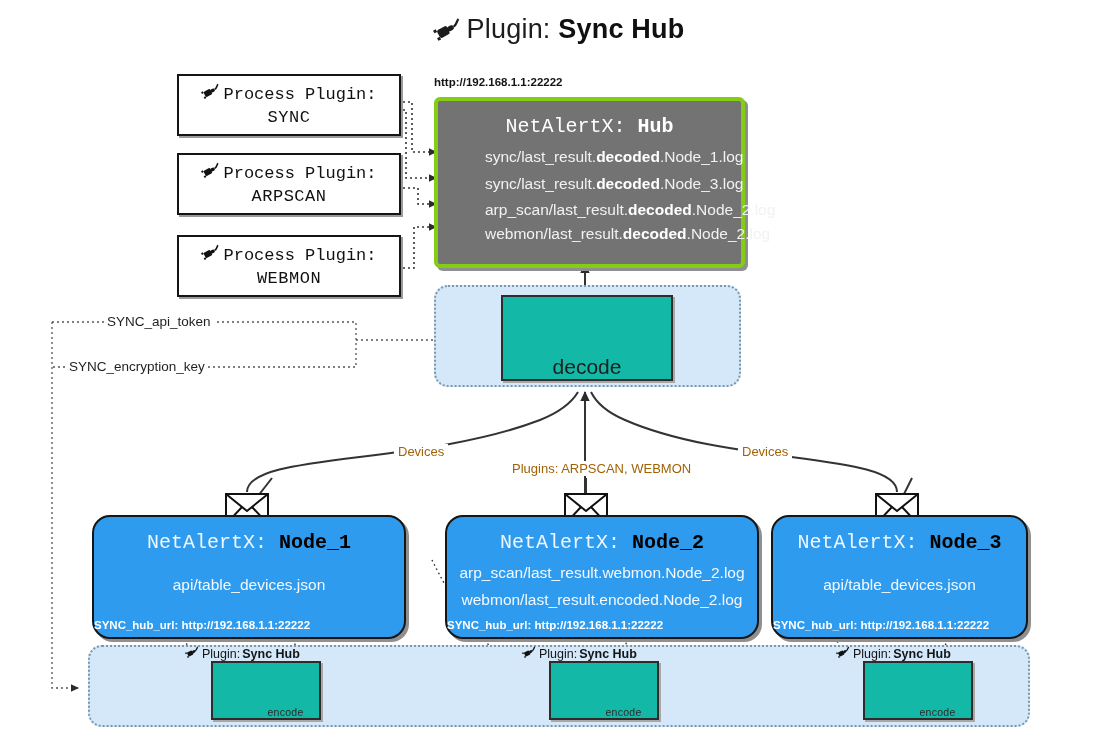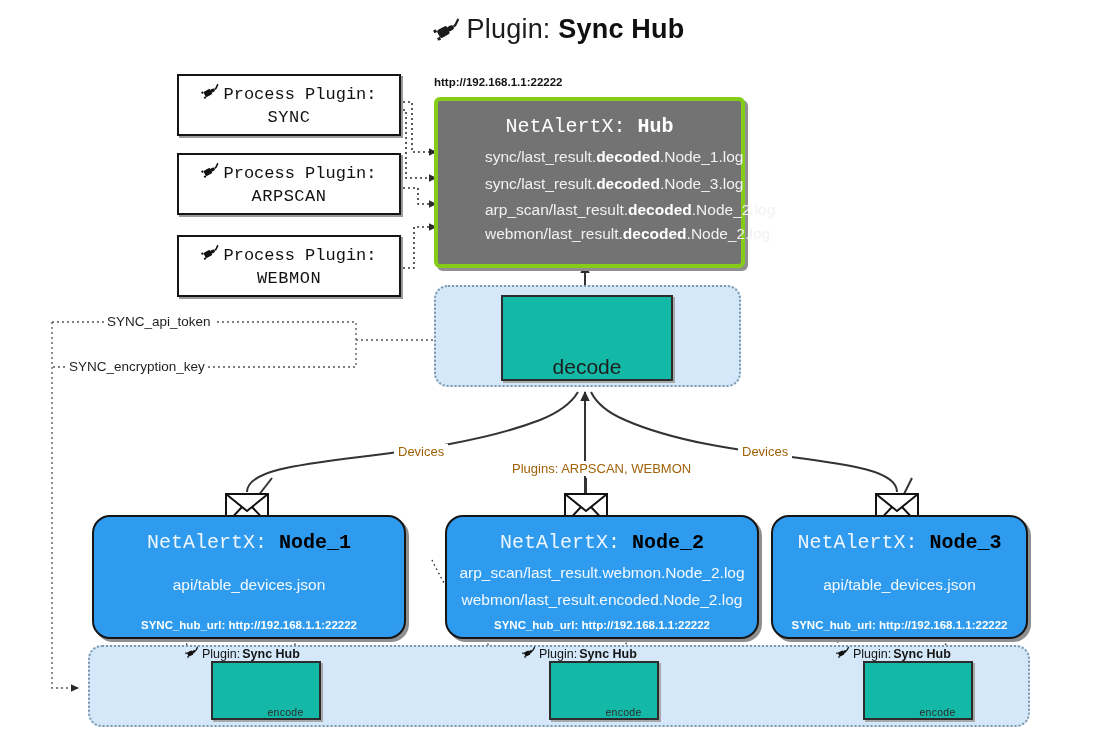--- a/index.html
+++ b/index.html
@@ -48,21 +48,21 @@
   .decode{left:501px;top:295px;width:168px;height:82px;font-size:21px;color:#1e1e1e;}
   .encode{width:67px;height:55px;font-size:10.5px;color:#2b2b2b;letter-spacing:.3px;padding-left:39px;}
 
   
   .node{position:absolute;background:#2e9bef;border:2px solid #151515;
         border-radius:18px;box-shadow:3px 3px 0 #8f8f8f;color:#ffffff;}
   .node .n-title{font-family:"Liberation Mono", monospace;font-size:20px;
         text-align:center;margin-top:14px;white-space:nowrap;color:#eef6ff;}
   .node .n-title b{font-weight:700;color:#000000;}
   .node .n-row{font-size:15.5px;color:#f3f9ff;text-align:center;white-space:nowrap;}
-  .node .n-foot{position:absolute;left:0;bottom:6px;width:100%;text-align:center;
+  .node .n-foot{position:absolute;left:0;bottom:6px;width:100%;
         font-size:11.5px;font-weight:700;color:#ffffff;white-space:nowrap;}
 
   
   .env{position:absolute;width:44px;height:32px;}
 
   
   .flabel{position:absolute;font-size:13.5px;color:#1f1f1f;white-space:nowrap;
           background:#ffffff;padding:0 3px;}
   .plabel{position:absolute;font-size:12.5px;color:#141414;white-space:nowrap;
           display:flex;align-items:center;gap:2px;}

